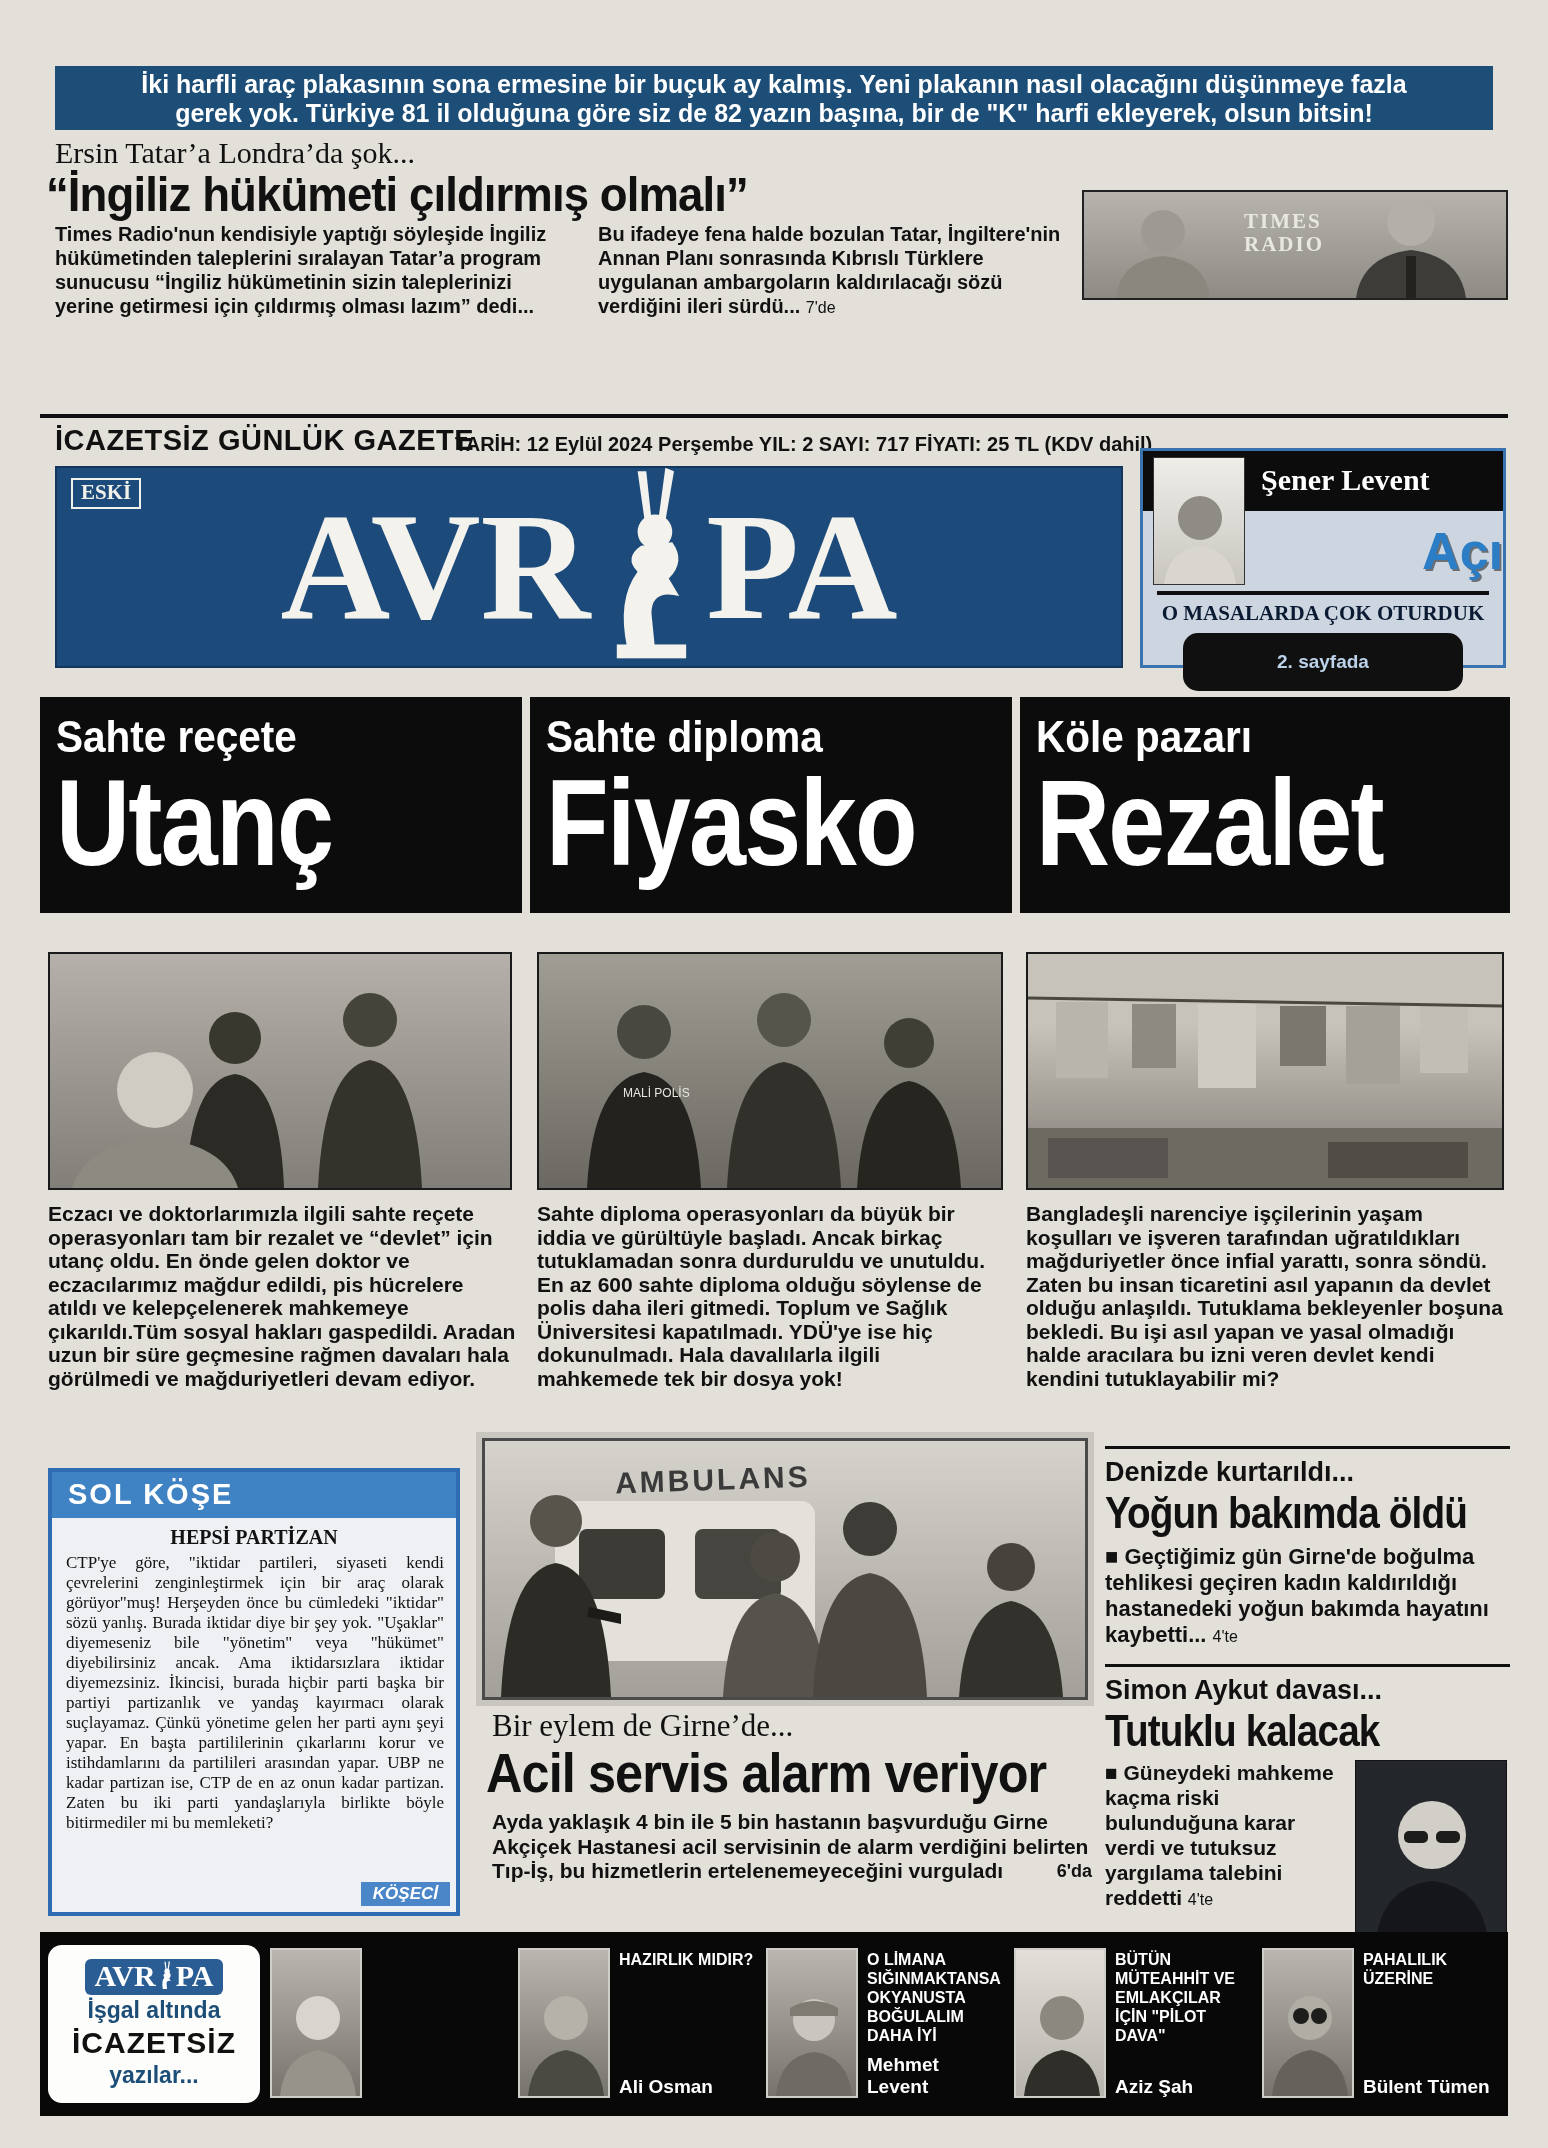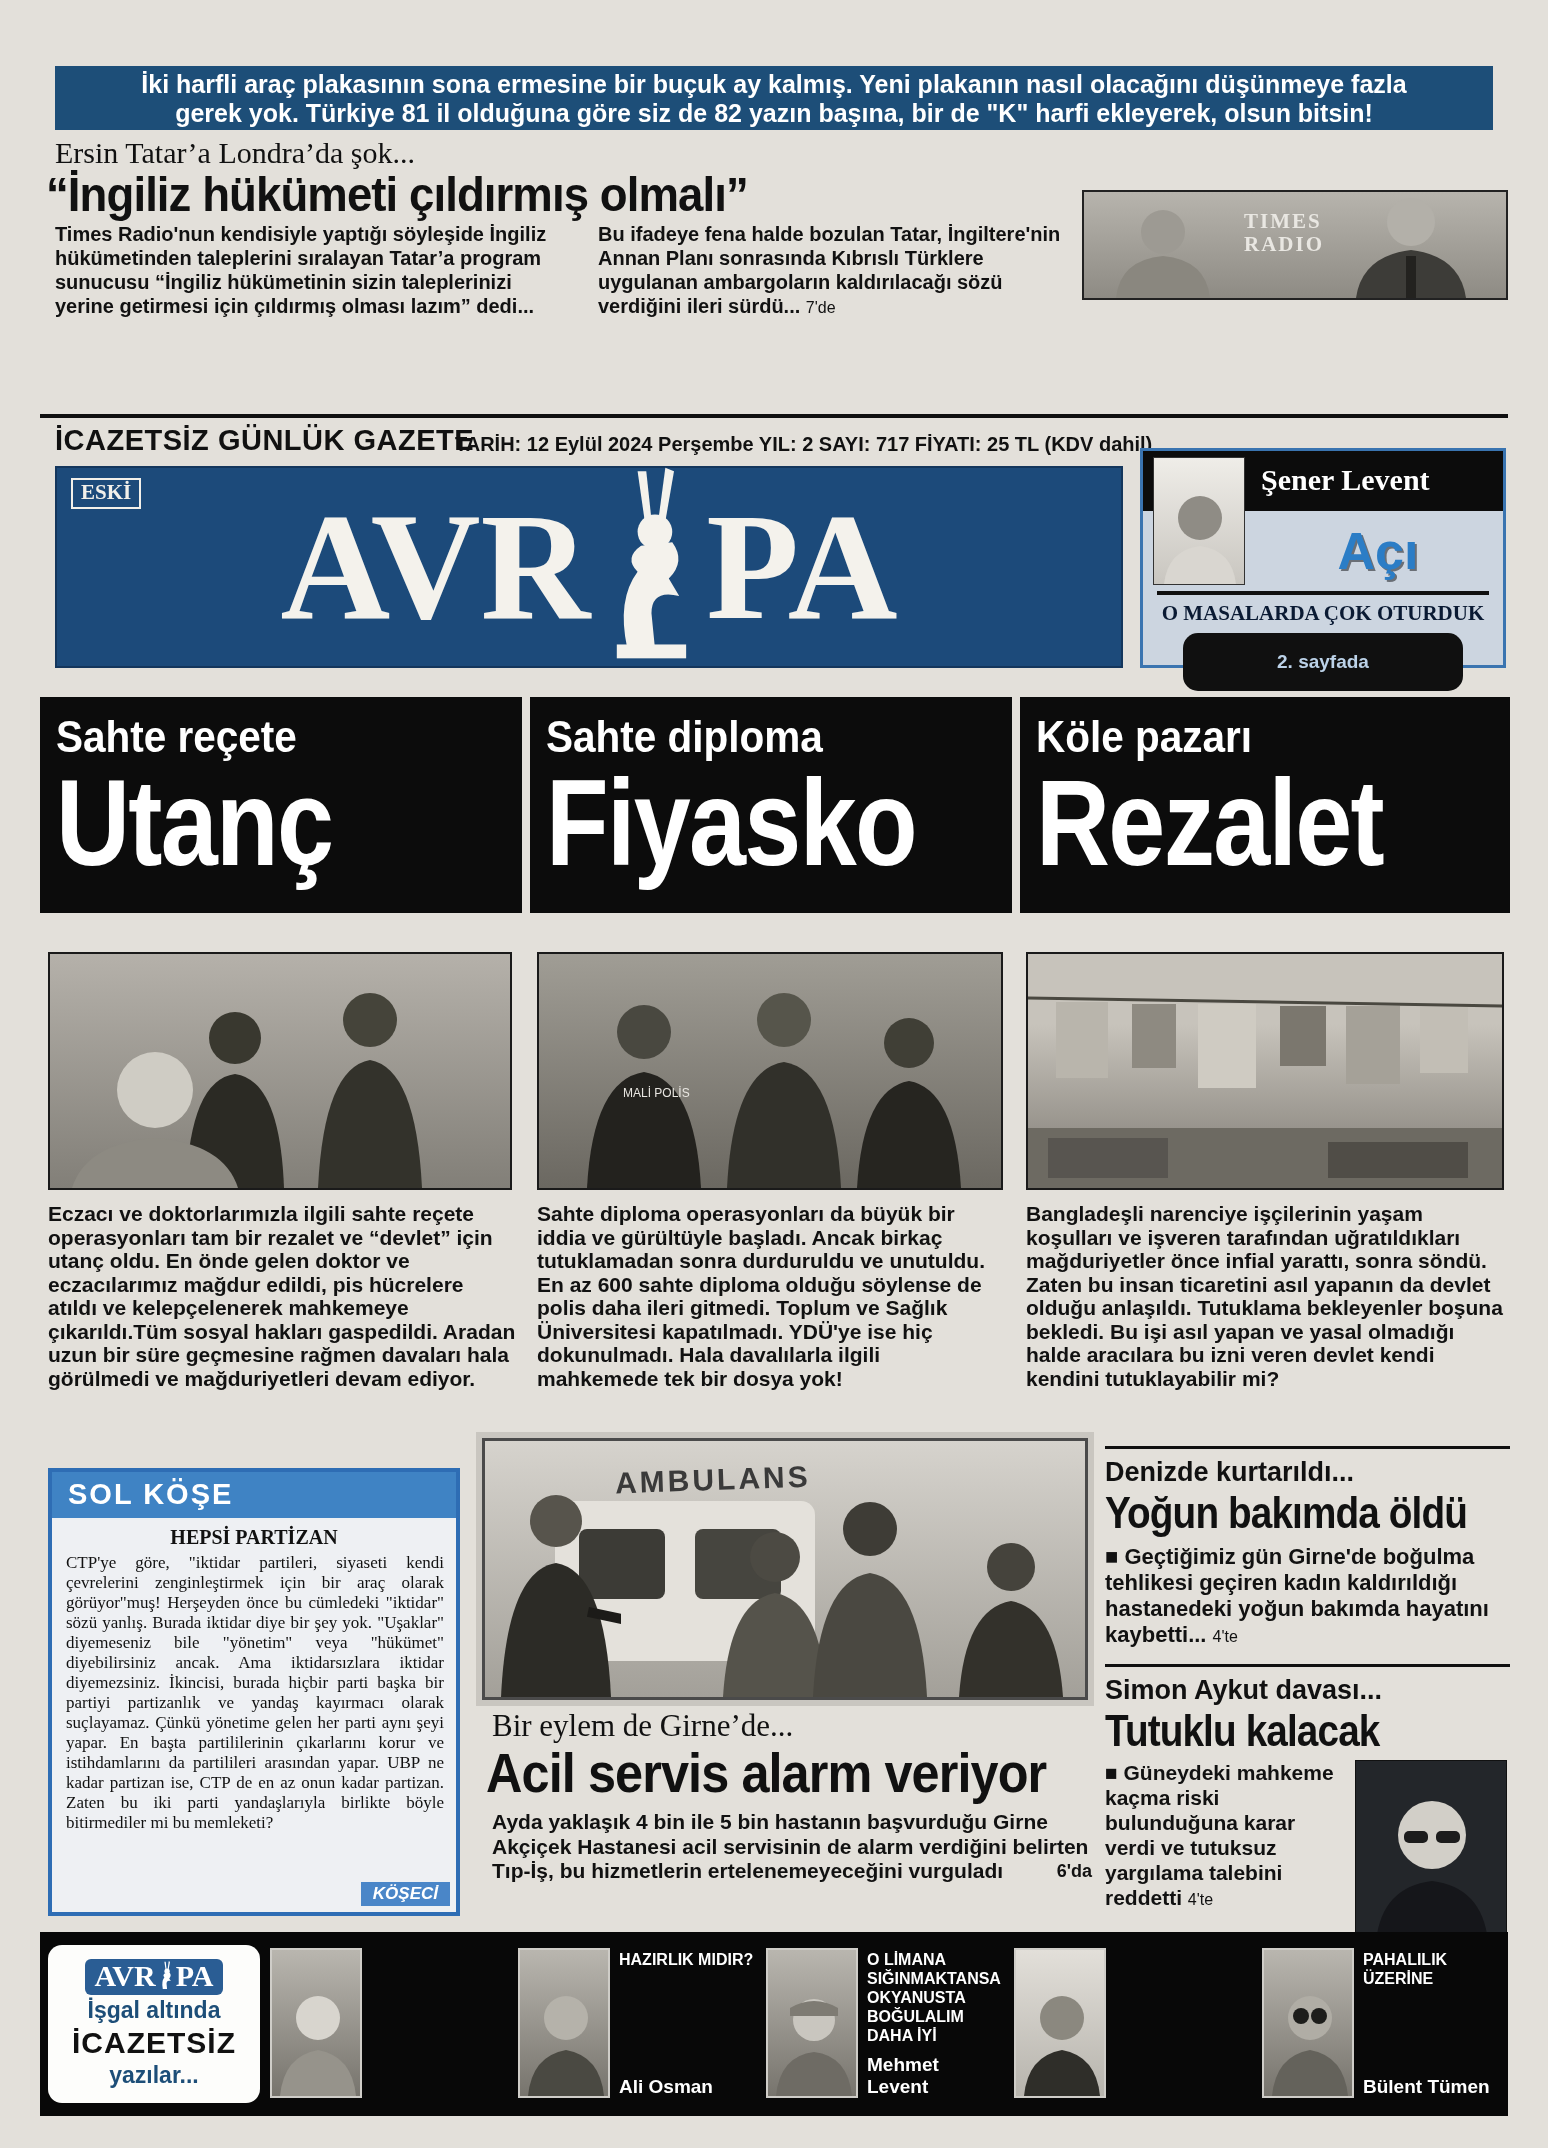--- a/index.html
+++ b/index.html
@@ -36,21 +36,21 @@
                   color:#f4f2ec; font-family:"Liberation Serif",serif; font-weight:700; font-size:152px; }
   #statue-icon { width:104px; height:196px; margin-top:-8px; }
 
   
   #levent { left:1140px; top:448px; width:366px; height:220px; background:#ccd5e0; border:3px solid #39относ; border:3px solid #3a74b0; }
   #levent-header { height:60px; background:#0c0c0c; position:relative; }
   #levent-name { position:absolute; left:118px; top:12px; color:#fff; font-family:"Liberation Serif",serif;
                  font-size:30px; font-weight:700; }
   #levent-photo { position:absolute; left:10px; top:6px; width:92px; height:128px; background:linear-gradient(#efede8,#c9c6c0);
                   border:1px solid #333; overflow:hidden; z-index:2; }
-  #levent-aci { margin-left:110px; text-align:center; font-size:52px; font-weight:800; color:#2b7dc6;
+  #levent-aci { margin-left:110px; text-align:right; font-size:52px; font-weight:800; color:#2b7dc6;
                 text-shadow:2px 2px 0 #6a6f76; padding-top:10px; height:80px; }
   #levent-rule { margin:0 14px; height:4px; background:#101010; }
   #levent-title { text-align:center; font-family:"Liberation Serif",serif; font-weight:700; font-size:21px;
                   line-height:24px; color:#0a1a33; margin-top:6px; }
   #levent-pill { margin:8px auto 0; width:78%; background:#101010; border-radius:15px; color:#bcd2e8;
                  text-align:center; font-size:19px; font-weight:700; padding:18px 0; }
 
   
   .panel { top:697px; height:216px; background:#0c0c0c; color:#fff; padding:14px 0 0 16px; overflow:hidden; }
   #panel-0 { left:40px; width:482px; }
@@ -359,20 +359,24 @@
     </div>
   </div>
 
   <div class="colcell">
     <div class="colphoto" style="background:linear-gradient(#e2dfd9,#b7b4ad)">
       <svg class="sil" style="left:6px" width="80" height="110" viewBox="0 0 80 110">
         <circle cx="40" cy="32" r="22" fill="#8b887f"></circle>
           <path d="M2 110 Q6 70 40 64 Q74 70 78 110 Z" fill="#2f2e29"></path>
         </svg>
     </div>
+    <div class="coltext">
+      <div class="coltitle">BÜTÜN MÜTEAHHİT VE EMLAKÇILAR İÇİN "PİLOT DAVA"</div>
+      <div class="colname">Aziz Şah</div>
+    </div>
   </div>
 
   <div class="colcell">
     <div class="colphoto">
       <svg class="sil" style="left:6px" width="80" height="110" viewBox="0 0 80 110">
         <circle cx="40" cy="32" r="22" fill="#b0ada5"></circle>
         <circle cx="31" cy="30" r="8" fill="#1d1d1b"></circle>
           <circle cx="49" cy="30" r="8" fill="#1d1d1b"></circle>
         <path d="M2 110 Q6 70 40 64 Q74 70 78 110 Z" fill="#64625b"></path>
         </svg>

